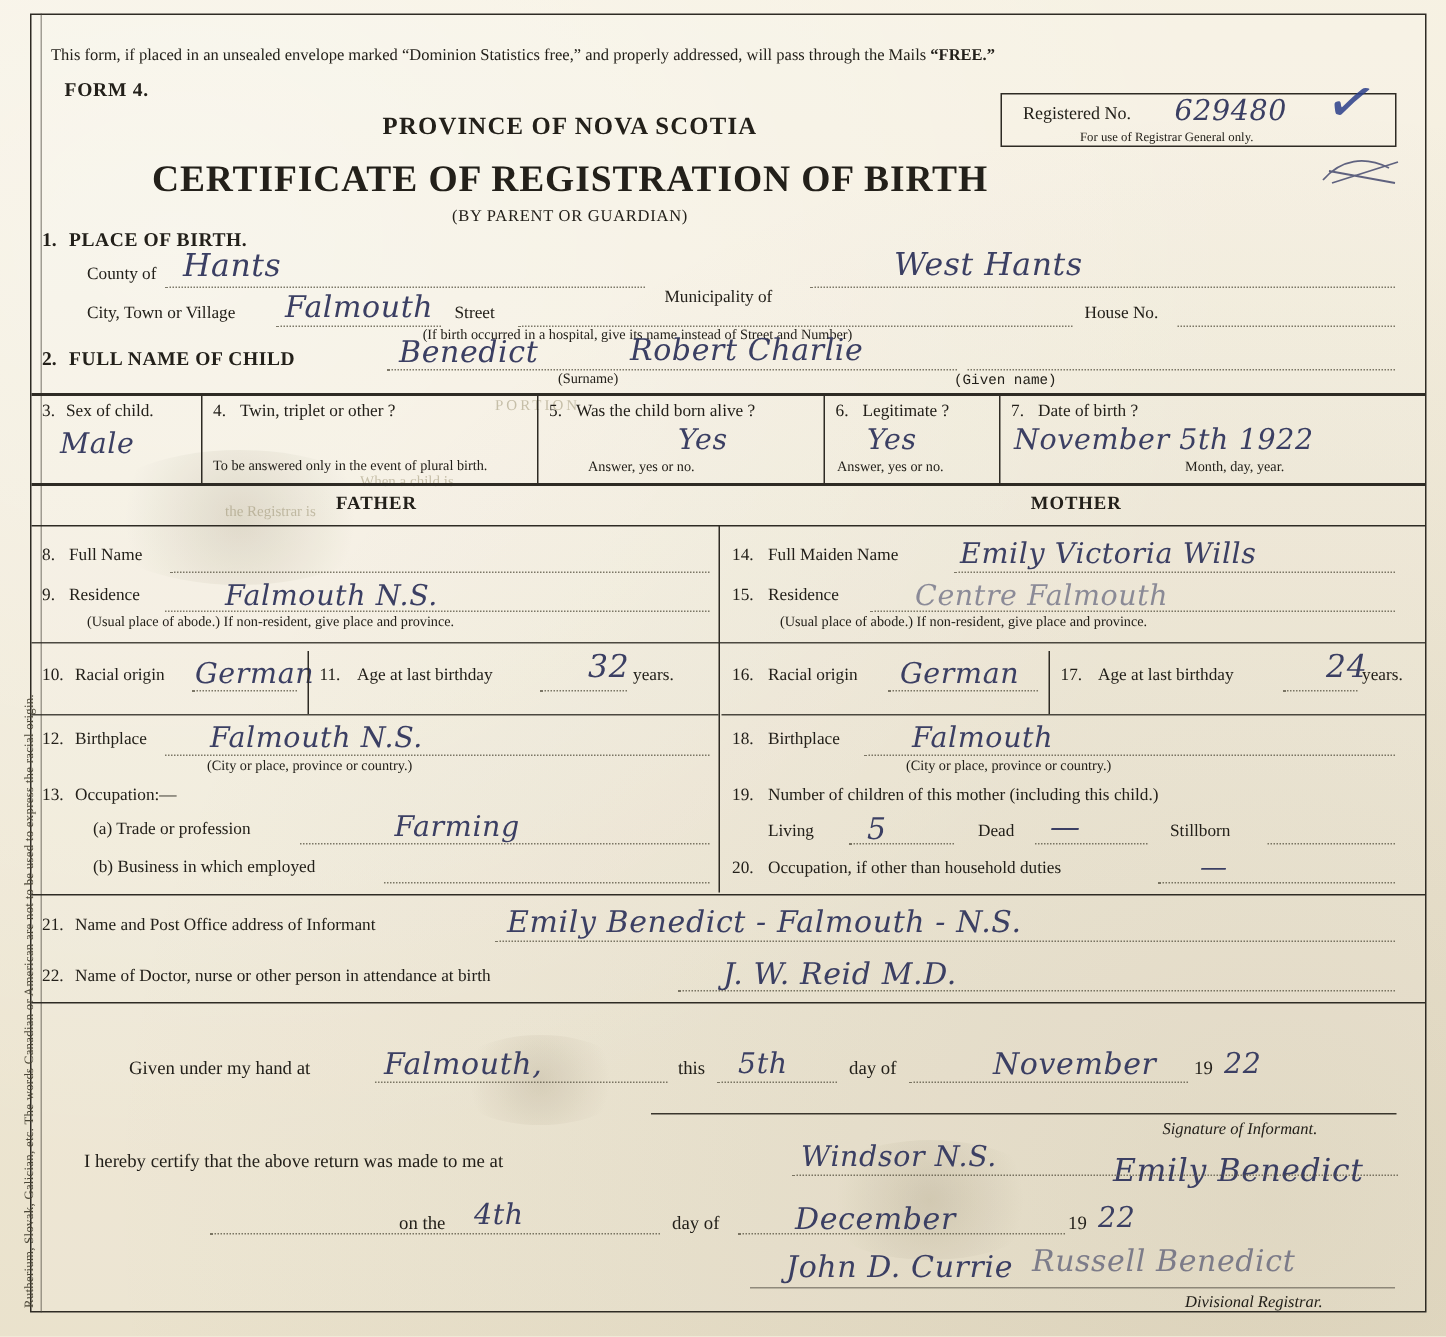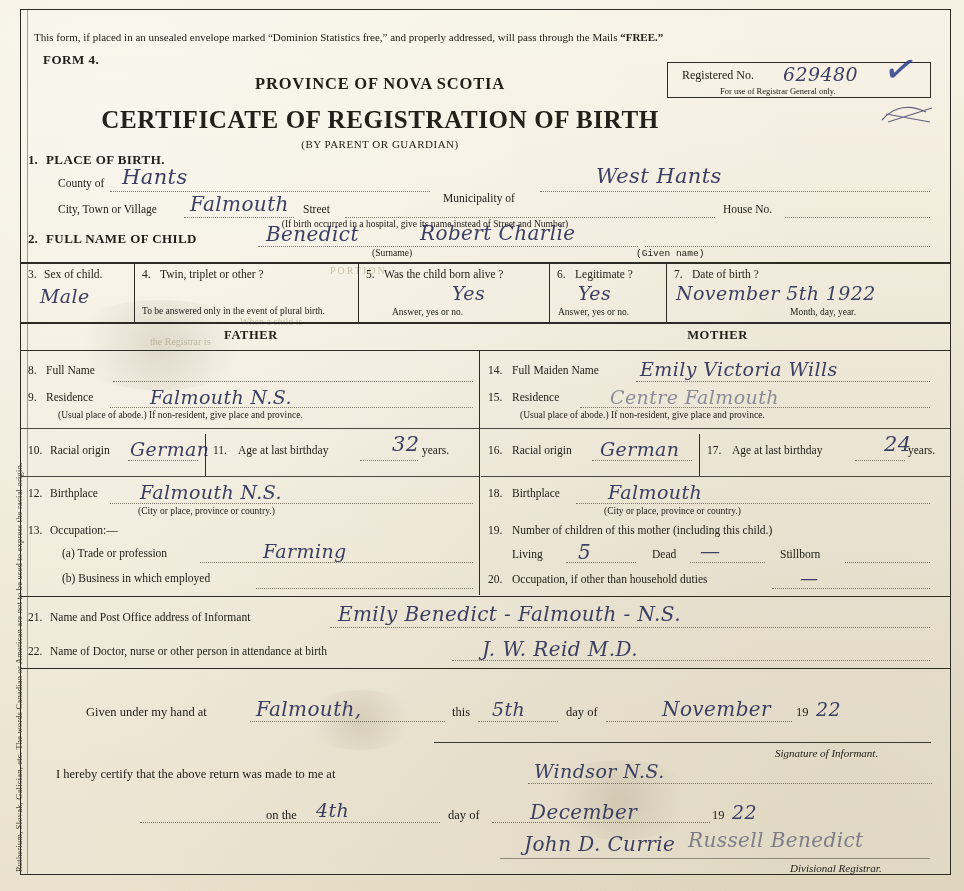--- a/index.html
+++ b/index.html
@@ -304,20 +304,21 @@
   <div class="txt hand" style="left:492px;top:698px;font-size:19px;">5th</div>
 
   <div class="txt celllabel" style="left:566px;top:705px;font-size:12.5px;">day of</div>
   <div class="dots" style="left:606px;top:721px;width:186px;"></div>
   <div class="txt hand" style="left:662px;top:697px;font-size:20px;">November</div>
   <div class="txt celllabel" style="left:796px;top:705px;font-size:12.5px;">19</div>
   <div class="txt hand" style="left:816px;top:698px;font-size:19px;">22</div>
 
   <div class="rule" style="left:434px;top:742px;width:497px;"></div>
   <div class="txt xs" style="left:775px;top:747px;font-size:11px;font-style:italic;">Signature of Informant.</div>
+  <div class="txt hand" style="left:742px;top:768px;font-size:21px;">Emily Benedict</div>
 
   <div class="txt celllabel" style="left:56px;top:767px;font-size:12.5px;">I hereby certify that the above return was made to me at</div>
   <div class="dots" style="left:528px;top:783px;width:404px;"></div>
   <div class="txt hand" style="left:534px;top:760px;font-size:19px;">Windsor N.S.</div>
 
   <div class="txt celllabel" style="left:266px;top:808px;font-size:12.5px;">on the</div>
   <div class="dots" style="left:140px;top:822px;width:300px;"></div>
   <div class="txt hand" style="left:316px;top:799px;font-size:19px;">4th</div>
 
   <div class="txt celllabel" style="left:448px;top:808px;font-size:12.5px;">day of</div>

